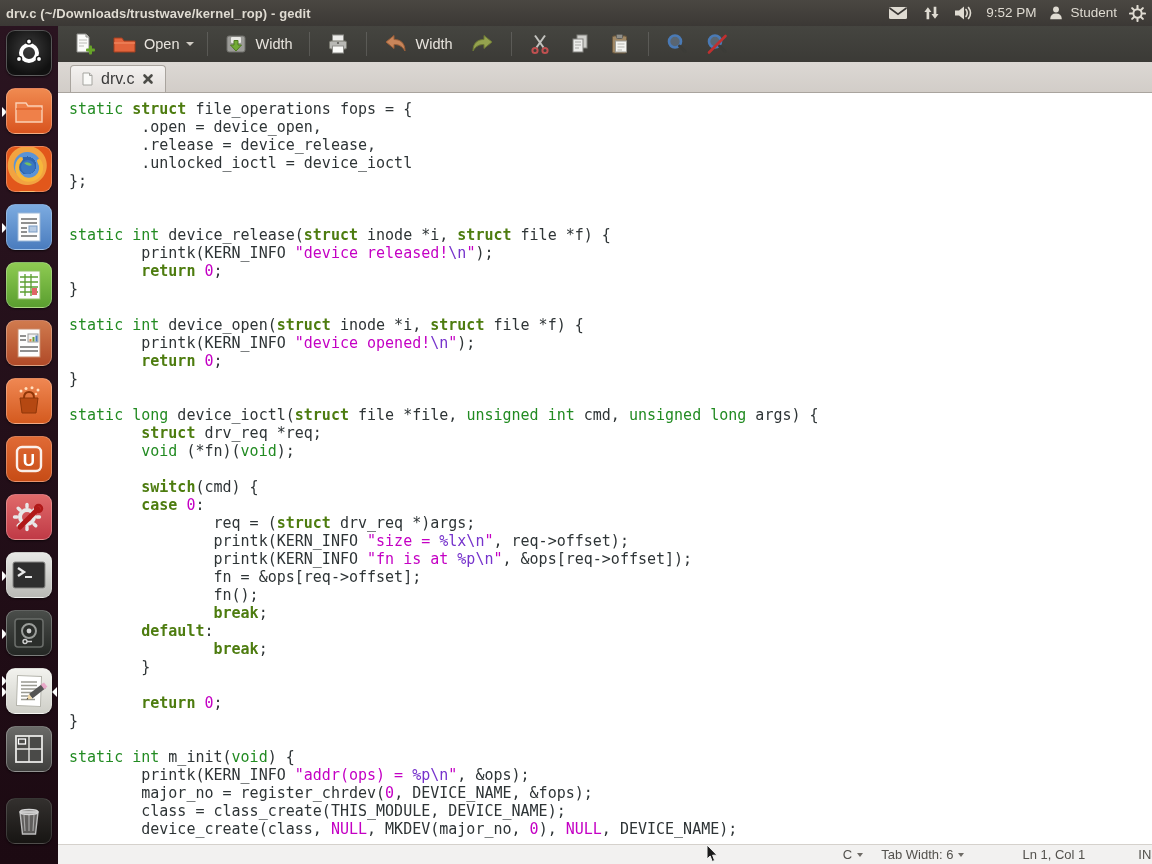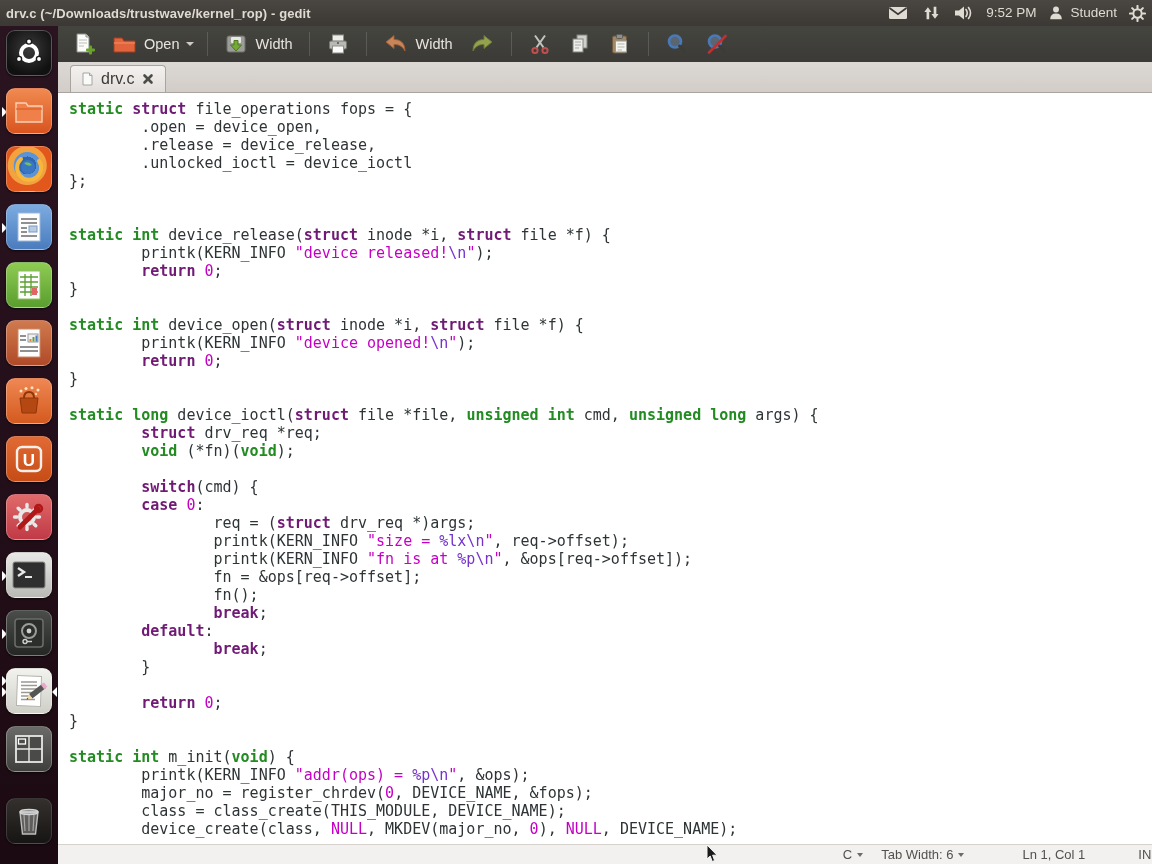--- a/index.html
+++ b/index.html
@@ -64,22 +64,22 @@
   .tab{display:flex;align-items:center;gap:7px;height:26px;padding:0 10px;
        background:linear-gradient(#f4f2f0,#e2dedb);border:1px solid #a9a49e;border-bottom:none;
        border-radius:4px 4px 0 0;font-size:16px;color:#3a3a3a;}
   .editor{flex:1 1 auto;background:#fff;position:relative;overflow:hidden;
           padding:7px 0 0 11px;box-sizing:border-box;}
   .code{font-family:"DejaVu Sans Mono","Liberation Mono",monospace;
         font-size:15px;line-height:18px;white-space:pre;tab-size:8;-moz-tab-size:8;
         color:#2e3436;}
   .code-line{min-height:18px;}
   .tok-p{color:#2e3436;}
-  .tok-t{color:#228b22;font-weight:bold;}
-  .tok-k{color:#701a75;font-weight:bold;}
+  .tok-t{color:#228b22;font-weight:normal;}
+  .tok-k{color:#4d7c0f;font-weight:bold;}
   .tok-s{color:#c400c4;}
   .tok-e{color:#7633cc;}
   .tok-n{color:#c400c4;}
   .scroll-thumb{position:absolute;right:1px;width:4px;border-radius:2px;background:#ed6b2d;}
   .scroll-track{position:absolute;right:0;top:0;bottom:0;width:7px;background:transparent;
                 border-left:1px solid #eceae8;}
   .statusbar{height:19px;background:#f2f1f0;border-top:1px solid #d5d1cc;
              display:flex;align-items:center;justify-content:flex-end;
              font-size:13px;color:#53514d;flex:0 0 auto;padding-right:12px;}
   .sb-item{display:flex;align-items:center;gap:5px;}

